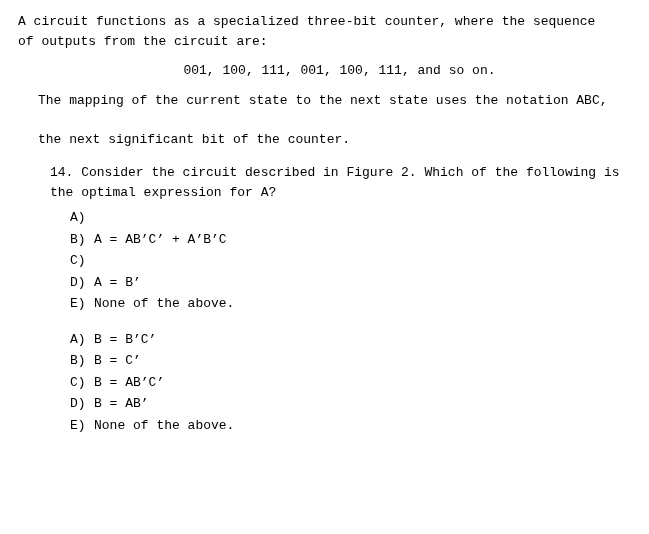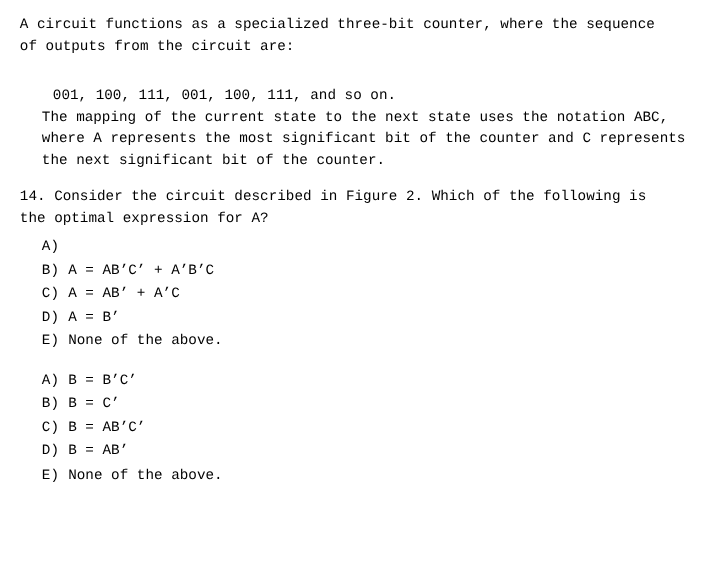--- a/index.html
+++ b/index.html
@@ -11,32 +11,35 @@
       background: #fff;
       font-family: 'Courier New', Courier, monospace;
       font-size: 13px;
       color: #000;
       width: 649px;
       min-height: 534px;
       padding: 12px 18px;
       line-height: 1.5;
     }
     .intro-text {
-      margin-bottom: 26px;
+      margin-bottom: 10px;
       font-family: Liberation Mono, monospace;
     }
     .sequence-line {
       margin-left: 30px;
+      margin-bottom: 10px;
+      text-align: center;
     }
     .mapping-text {
       margin-bottom: 14px;
       margin-left: 20px;
     }
     .question-block {
       margin-bottom: 16px;
+      margin-left: 32px;
     }
     .question-line {
       margin-bottom: 6px;
     }
     .options {
       margin-left: 20px;
     }
     .option-row {
       margin-bottom: 2px;
       display: flex;
@@ -52,39 +55,38 @@
 <div>
   <div class="intro-text">
     <span>A circuit functions as a specialized three-bit counter, where the sequence</span><br>
     <span>of outputs from the circuit are:</span>
   </div>
   <div class="sequence-line">
     <span>001, 100, 111, 001, 100, 111, and so on.</span>
   </div>
   <div class="mapping-text">
     <span>The mapping of the current state to the next state uses the notation ABC,</span><br>
-    <span>where A represents the most significant bit of the counter and C represents</span><br>
+    <br>
     <span>the next significant bit of the counter.</span>
   </div>
 </div>
 
 <div id="questions-container">
     <div class="question-block">
       <div class="question-line"><span>14.</span>  Consider the circuit described in Figure 2.  Which of the following is<br>the optimal expression for A?</div>
       <div class="options">
         <div class="option-row">
           <span class="option-letter">A)</span>
         </div>
         <div class="option-row">
           <span class="option-letter">B)</span>
           <span>A = AB’C’ + A’B’C</span>
         </div>
         <div class="option-row">
           <span class="option-letter">C)</span>
-          <span>A = AB’ + A’C</span>
         </div>
         <div class="option-row">
           <span class="option-letter">D)</span>
           <span>A = B’</span>
         </div>
         <div class="option-row">
           <span class="option-letter">E)</span>
           <span>None of the above.</span>
         </div>
       </div>

